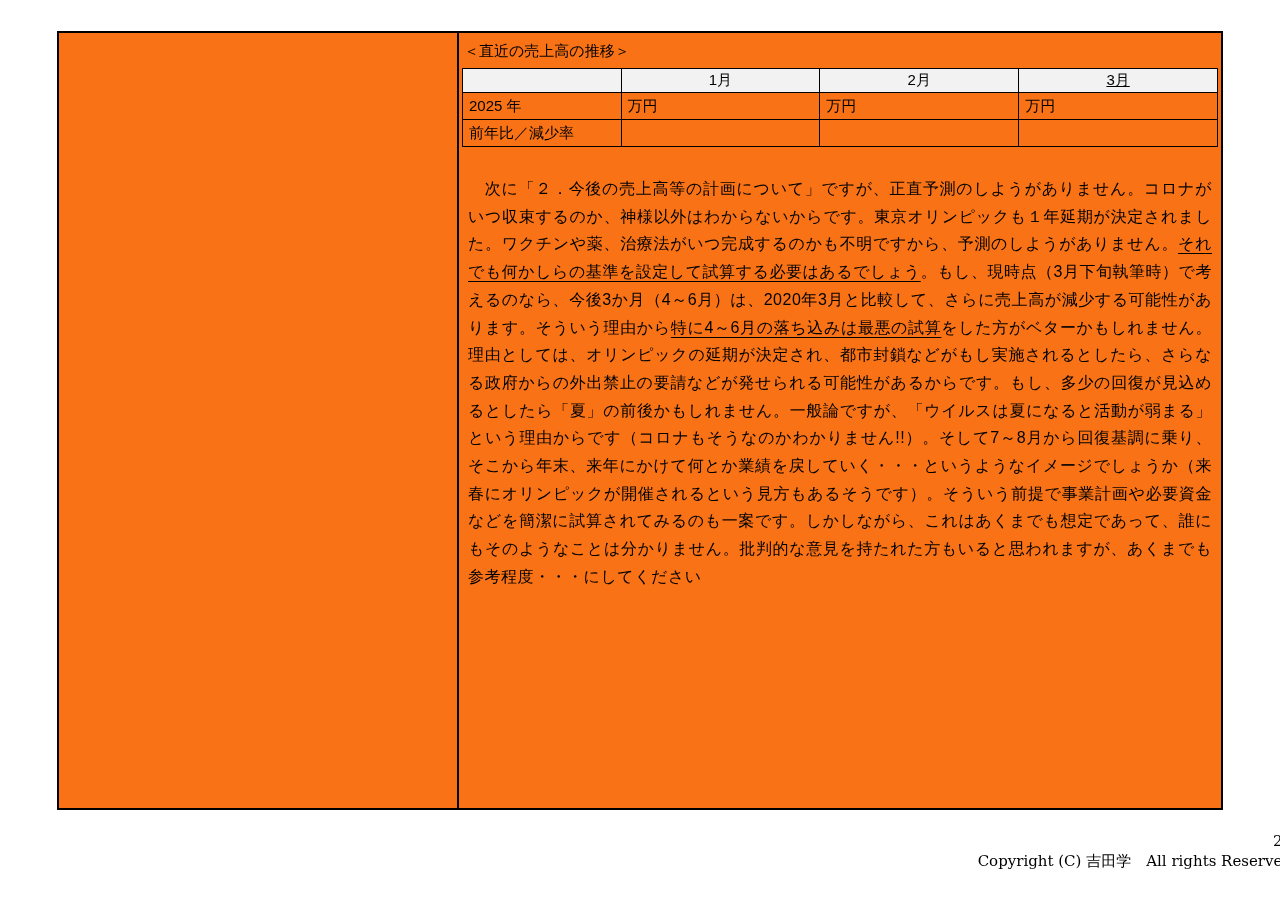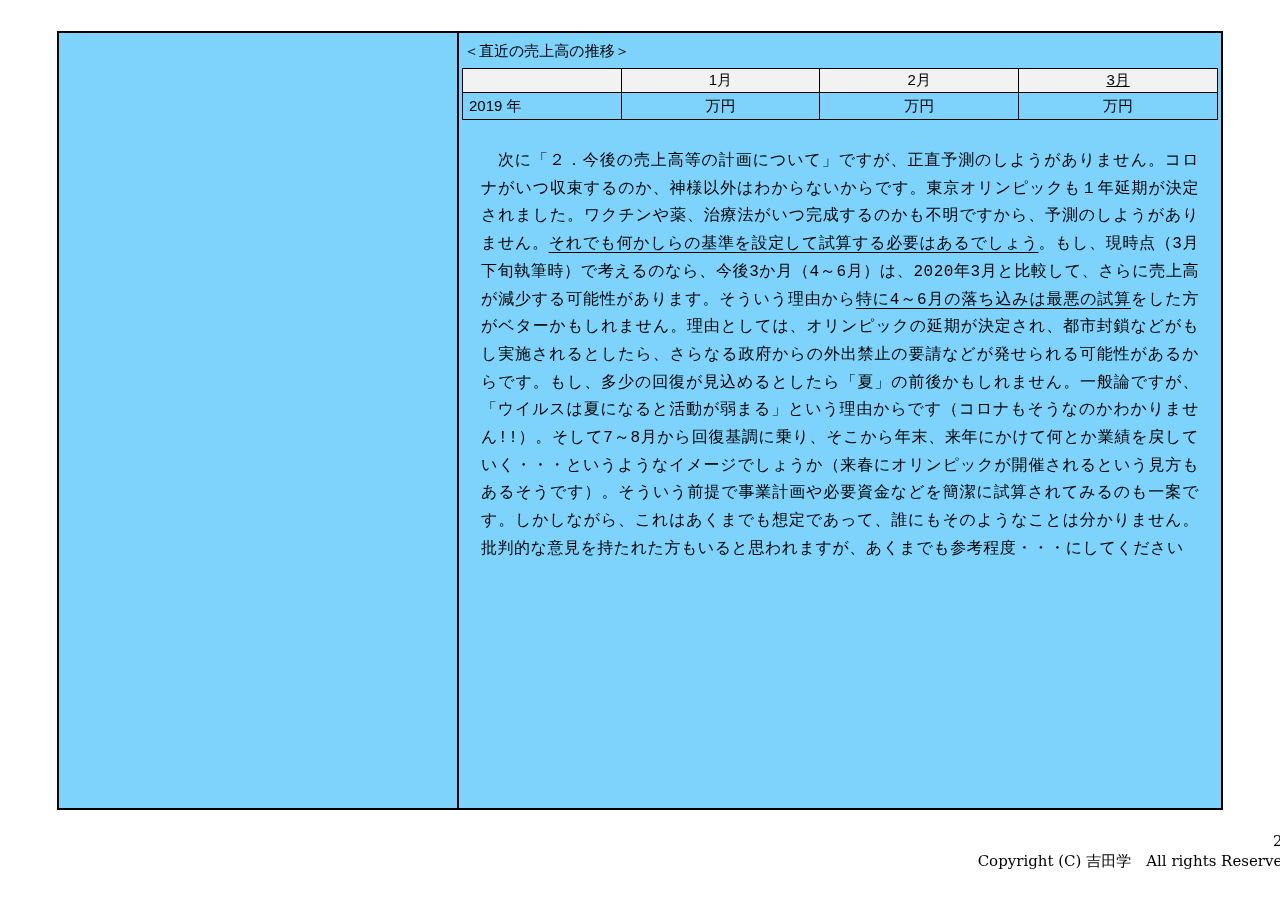--- a/index.html
+++ b/index.html
@@ -11,21 +11,21 @@
     position: relative;
     overflow: hidden;
   }
   .outer-box {
     position: absolute;
     left: 57px; top: 31px;
     width: 1166px; height: 779px;
     border: 2px solid #000;
     box-sizing: border-box;
     display: flex;
-    background: #7dd3fc;
+    background: #f97316;
   }
   .left-cell {
     width: 400px;
     border-right: 2px solid #000;
     box-sizing: border-box;
     flex: none;
   }
   .right-cell {
     flex: 1;
     box-sizing: border-box;
@@ -50,31 +50,31 @@
     padding: 2px 6px;
     box-sizing: border-box;
   }
   table.sales th {
     height: 24px;
     font-weight: normal;
     text-align: center;
   }
   table.sales td { height: 27px; }
   td.lbl { text-align: left; }
-  td.val { text-align: center; }
+  td.val { text-align: left; }
   .body-text {
     margin-top: 28px;
     padding: 0 2px;
     font-size: 16px;
     line-height: 27.7px;
     letter-spacing: 0.5px;
     text-align: justify;
     text-justify: inter-ideograph;
   }
-  .para { margin: 17px; font-family: Liberation Mono, monospace; }
+  .para { margin: 4px; }
   .u {
     text-decoration: underline;
     text-underline-offset: 4px;
     text-decoration-thickness: 1.2px;
   }
   .footer {
     position: absolute;
     left: 12px; top: 832px;
     width: 1280px;
     text-align: right;
@@ -102,24 +102,30 @@
       <thead>
         <tr>
           <th style="background: rgb(242, 242, 242);"></th>
           <th style="background: rgb(242, 242, 242);">1月</th>
           <th style="background: rgb(242, 242, 242);">2月</th>
           <th style="background: rgb(242, 242, 242); text-decoration: underline;">3月</th>
         </tr>
       </thead>
       <tbody>
         <tr>
-          <td class="lbl">2019 年</td>
+          <td class="lbl">2025 年</td>
           <td class="val">万円</td>
           <td class="val">万円</td>
           <td class="val">万円</td>
+        </tr>
+        <tr>
+          <td class="lbl">前年比／減少率</td>
+          <td class="val"></td>
+          <td class="val"></td>
+          <td class="val"></td>
         </tr>
       </tbody>
     </table>
 
     <div class="body-text">
       <p class="para"><span>　次に「２．今後の売上高等の計画について」ですが、正直予測のしようがありません。コロナがいつ収束するのか、神様以外はわからないからです。東京オリンピックも１年延期が決定されました。ワクチンや薬、治療法がいつ完成するのかも不明ですから、予測のしようがありません。</span><span class="u">それでも何かしらの基準を設定して試算する必要はあるでしょう</span><span>。もし、現時点（3月下旬執筆時）で考えるのなら、今後3か月（4～6月）は、2020年3月と比較して、さらに売上高が減少する可能性があります。そういう理由から</span><span class="u">特に4～6月の落ち込みは最悪の試算</span><span>をした方がベターかもしれません。理由としては、オリンピックの延期が決定され、都市封鎖などがもし実施されるとしたら、さらなる政府からの外出禁止の要請などが発せられる可能性があるからです。もし、多少の回復が見込めるとしたら「夏」の前後かもしれません。一般論ですが、「ウイルスは夏になると活動が弱まる」という理由からです（コロナもそうなのかわかりません!!）。そして7～8月から回復基調に乗り、そこから年末、来年にかけて何とか業績を戻していく・・・というようなイメージでしょうか（来春にオリンピックが開催されるという見方もあるそうです）。そういう前提で事業計画や必要資金などを簡潔に試算されてみるのも一案です。しかしながら、これはあくまでも想定であって、誰にもそのようなことは分かりません。批判的な意見を持たれた方もいると思われますが、あくまでも参考程度・・・にしてください</span></p>
     </div>
 
   </div>
 </div>

